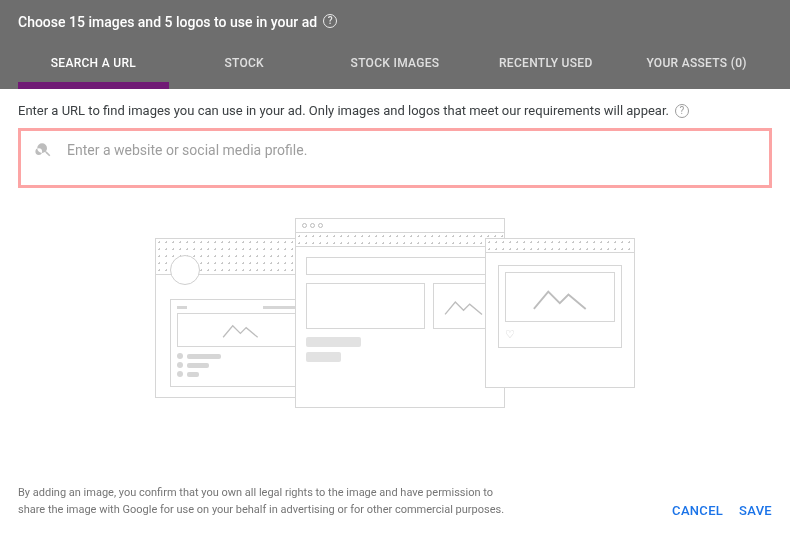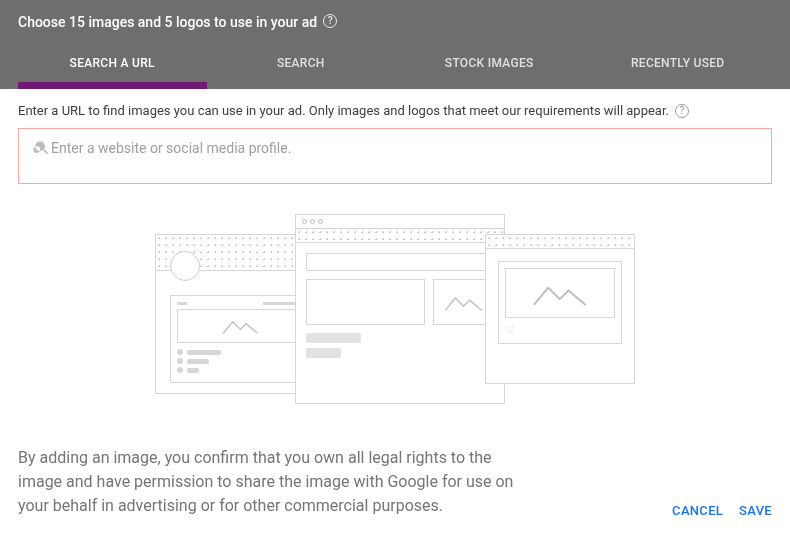--- a/index.html
+++ b/index.html
@@ -6,21 +6,21 @@
 body{width:790px;height:536px;background:#fff;position:relative}
 .header{background:#6e6e6e;color:#fff;padding:14px 18px 0}
 .title-row{display:flex;align-items:flex-start;gap:6px;font-size:14px;font-weight:500;padding-bottom:14px}
 .help-icon{display:inline-flex;align-items:center;justify-content:center;width:14px;height:14px;border:1px solid currentColor;border-radius:50%;font-size:10px;line-height:1;opacity:.85}
 .tabs{display:flex}
 .tab{flex:1;text-align:center;padding:12px 0;font-size:12px;font-weight:500;letter-spacing:.3px;color:#e0e0e0;cursor:pointer;border-bottom:2px solid transparent}
 .tab.active{color:#fff;border-bottom:7px solid #701a75}
 .content{padding:14px 18px}
 .instruction{display:flex;align-items:center;gap:6px;font-size:13px;color:#3c4043;margin-bottom:10px}
 .instruction .help-icon{color:#8a8a8a}
-.search-box{border:1px solid #fca5a5;padding:10px 14px 26px;display:flex;align-items:center;}
+.search-box{border:3px solid #fca5a5;padding:10px 14px 26px;display:flex;align-items:center;gap:14px}
 .search-icon{color:#bdbdbd;flex-shrink:0}
 .url-input{border:none;outline:none;font-size:14px;color:#5f6368;flex:1;background:transparent}
 .url-input::placeholder{color:#9e9e9e}
 .illustration{display:flex;justify-content:center;padding:30px 0 10px}
 .cards{position:relative;width:480px;height:190px}
 .card{position:absolute;background:#fff;border:1px solid #d6d6d6}
 .topbar{height:14px;background-image:radial-gradient(#c7c7c7 1px,transparent 1px);background-size:7px 7px;border-bottom:1px solid #d6d6d6}
 .dot3{height:14px;display:flex;align-items:center;gap:3px;padding-left:6px;border-bottom:1px solid #d6d6d6}
 .dot3 span{width:5px;height:5px;border:1px solid #bbb;border-radius:50%}
 .card-left{left:0;top:20px;width:170px;height:160px}
@@ -45,37 +45,38 @@
 .card-mid .bar.b1{width:55px}
 .card-mid .bar.b2{width:35px}
 .card-right{left:330px;top:20px;width:150px;height:150px}
 .card-right .body{padding:12px}
 .card-right .inner{border:1px solid #d6d6d6;padding:6px}
 .card-right .imgbox{height:50px;border:1px solid #d6d6d6;display:flex;align-items:center;justify-content:center;margin-bottom:6px}
 .card-right .heart{font-size:11px;color:#cfcfcf}
 .mtn{width:70%;height:60%}
 .mtn path{stroke:#bdbdbd;stroke-width:1.3;fill:none}
 .footer{position:absolute;bottom:18px;left:18px;right:18px;display:flex;align-items:flex-end;justify-content:space-between;gap:24px}
-.disclaimer{font-size:16px;color:#757575;line-height:1.5;max-width:500px}
+.disclaimer{font-size:11px;color:#757575;line-height:1.5;max-width:500px}
 .actions{display:flex;gap:16px}
 .btn{background:none;border:none;color:#1a73e8;font-size:13px;font-weight:500;letter-spacing:.3px;cursor:pointer}
 </style>
 </head>
 <body>
 
 <div class="header">
   <div class="title-row">
     <span>Choose 15 images and 5 logos to use in your ad</span>
     <span class="help-icon">?</span>
   </div>
   <div class="tabs">
     <div class="tab active"><span>SEARCH A URL</span></div>
-    <div class="tab"><span>SEARCH</span></div>
+    <div class="tab"><span>STOCK</span></div>
     <div class="tab"><span>STOCK IMAGES</span></div>
     <div class="tab"><span>RECENTLY USED</span></div>
+    <div class="tab"><span>YOUR ASSETS (0)</span></div>
   </div>
 </div>
 
 <div class="content">
   <div class="instruction">
     <span>Enter a URL to find images you can use in your ad. Only images and logos that meet our requirements will appear.</span>
     <span class="help-icon">?</span>
   </div>
   <div class="search-box">
     <svg class="search-icon" width="18" height="18" viewBox="0 0 24 24">

